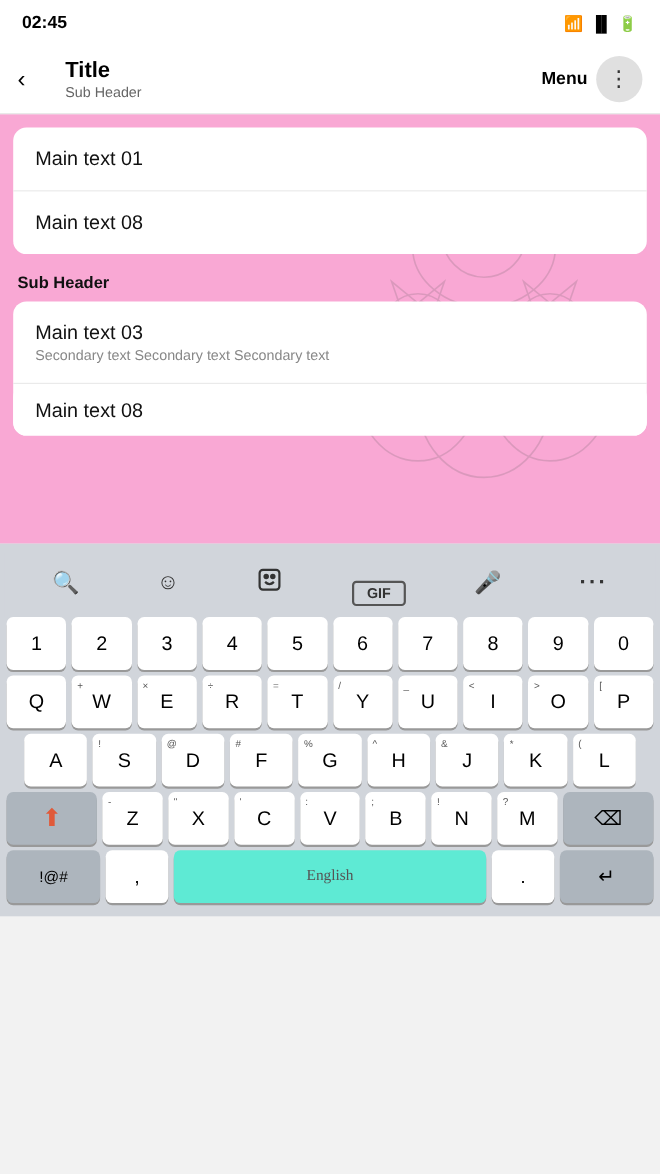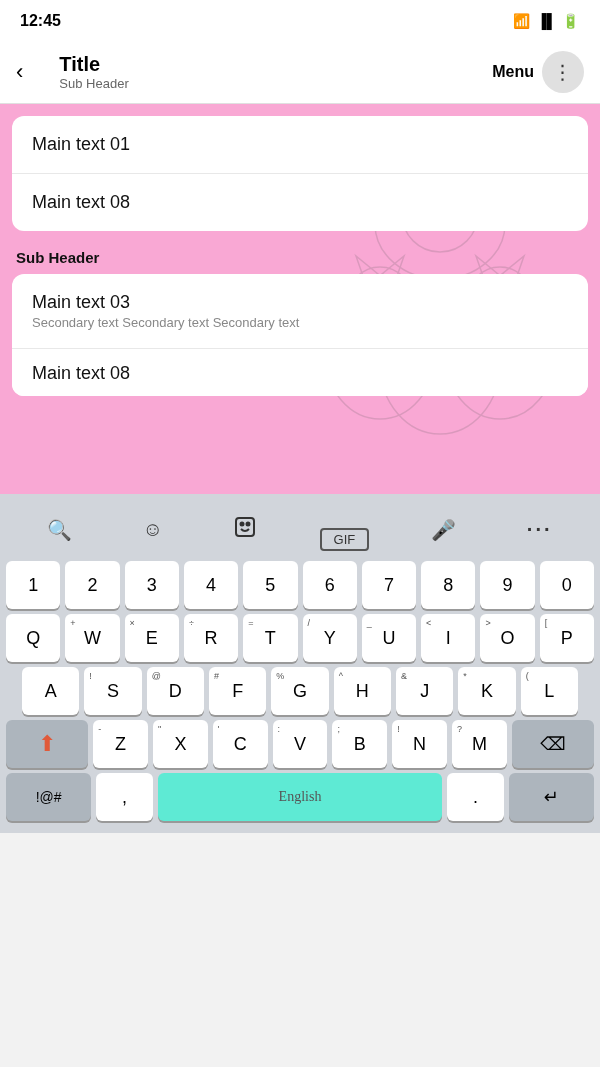--- a/index.html
+++ b/index.html
@@ -234,21 +234,21 @@
       font-size: 18px;
     }
     .kb-enter-icon {
       font-size: 18px;
     }
   </style>
 </head>
 <body>
 
 <div class="status-bar">
-  <span class="status-time">12:45</span>
+  <span class="status-time">02:45</span>
   <div class="status-icons">
     <span class="status-icon">📶</span>
     <span class="status-icon">▐▌</span>
     <span class="status-icon">🔋</span>
   </div>
 </div>
 
 <div class="app-bar">
   <span class="back-btn">‹</span>
   <div class="title-block">
@@ -329,21 +329,21 @@
     <span class="kb-tool-btn">🔍</span>
     <span class="kb-tool-btn">☺</span>
     <span class="kb-tool-btn">
       <svg width="24" height="24" viewBox="0 0 24 24" fill="none" stroke="#333" stroke-width="2">
           <rect x="3" y="3" width="18" height="18" rx="3"></rect>
           <circle cx="9" cy="9" r="1.5" fill="#333"></circle>
           <circle cx="15" cy="9" r="1.5" fill="#333"></circle>
           <path d="M8 14 Q12 18 16 14"></path>
         </svg>
     </span>
-    <span class="kb-tool-btn" style="font-size:13px;font-weight:400;border:2px solid #555;border-radius:4px;padding:2px 12px;margin-top:20px;">GIF</span>
+    <span class="kb-tool-btn" style="font-size:13px;font-weight:700;border:2px solid #555;border-radius:4px;padding:2px 12px;margin-top:20px;">GIF</span>
     <span class="kb-tool-btn">🎤</span>
     <span class="kb-tool-btn" style="font-weight:700;letter-spacing:2px;">···</span>
   </div>
 
   <div class="kb-row">
     <div class="kb-key light">
         <span>1</span>
       </div>
     <div class="kb-key light">
         <span>2</span>

